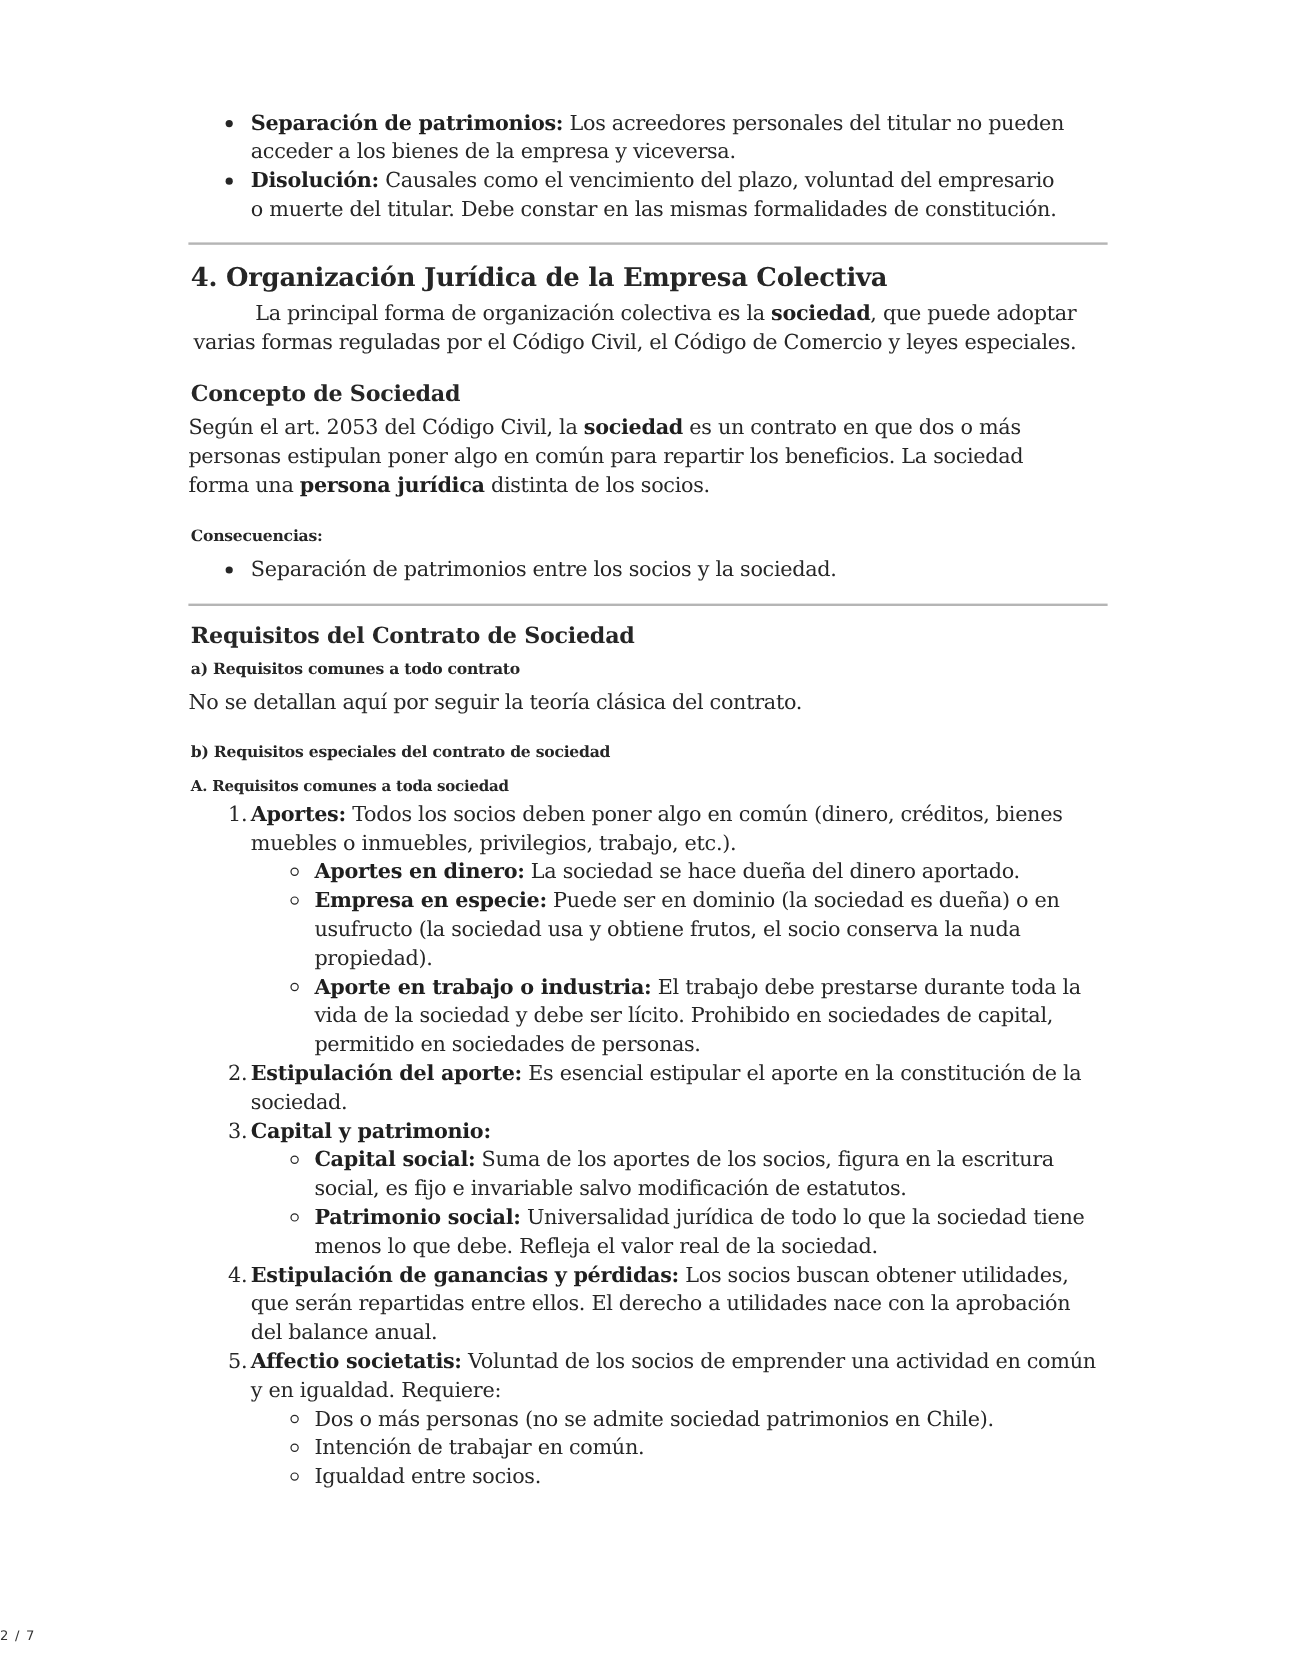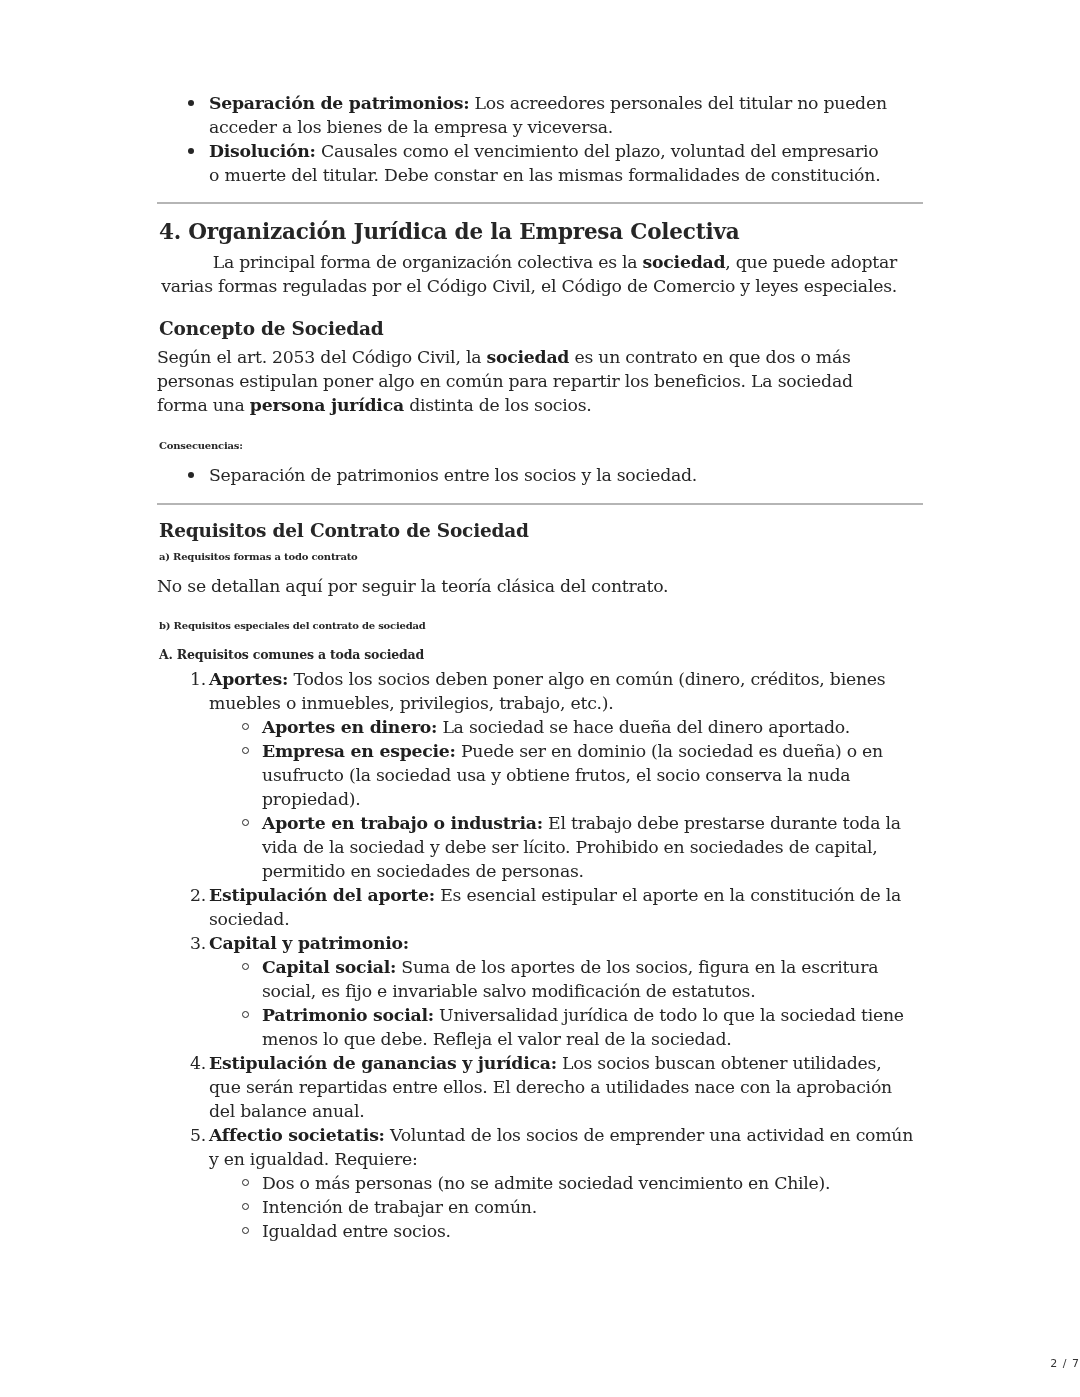--- a/index.html
+++ b/index.html
@@ -11,25 +11,25 @@
   .l1 { list-style:none; }
   .l1 > li { position:relative; padding-left:52px; }
   .l1.disc > li::before { content:""; position:absolute; left:31px; top:9px; width:6px; height:6px; border-radius:50%; background:#262626; }
   .l1.num > li .num { position:absolute; left:33px; width:19px; text-align:left; }
   .l2 { list-style:none; }
   .l2 > li { position:relative; padding-left:53px; }
   .l2 > li::before { content:""; position:absolute; left:33px; top:8px; width:5px; height:5px; border:1.4px solid #262626; border-radius:50%; }
   hr.rule { border:0; height:2px; background:#b5b5b5; margin:0; position:absolute; left:0; width:766px; }
   h2 { margin:0; font-size:21.5px; font-weight:bold; position:absolute; left:2px; letter-spacing:-0.2px; }
   h3 { margin:0; font-size:18.5px; font-weight:bold; position:absolute; left:2px; letter-spacing:-0.2px; }
-  h5 { margin:0; font-size:10px; font-weight:bold; position:absolute; left:2px; letter-spacing:-0.2px; }
+  h5 { margin:0; font-size:13px; font-weight:bold; position:absolute; left:2px; letter-spacing:-0.2px; }
   h6 { margin:0; font-size:12.5px; font-weight:bold; position:absolute; left:2px; letter-spacing:-0.2px;text-align:center; }
   .abs { position:absolute; left:0; width:766px; }
   b { font-weight:bold; color:#1f1f1f; }
-  .footer { position:absolute; top:1357px; left:0; width:1080px; text-align:right; font-family:"DejaVu Sans", sans-serif; font-size:11px; color:#333; letter-spacing:1px; }
+  .footer { position:absolute; top:1357px; left:0; width:1080px; text-align:left; font-family:"DejaVu Sans", sans-serif; font-size:11px; color:#333; letter-spacing:1px; }
 </style>
 </head>
 <body>
 
 <div class="page">
 
   <ul class="l1 disc txt abs" style="top:3px;width:730px;">
     <li><b>Separación de patrimonios:</b><span> Los acreedores personales del titular no pueden acceder a los bienes de la empresa y viceversa.</span></li>
     <li><b>Disolución:</b><span> Causales como el vencimiento del plazo, voluntad del empresario o muerte del titular. Debe constar en las mismas formalidades de constitución.</span></li>
   </ul>
@@ -43,21 +43,21 @@
   <p class="txt abs" style="top:257px;margin:0;width:740px;"><span>Según el art. 2053 del Código Civil, la </span><b>sociedad</b><span> es un contrato en que dos o más personas estipulan poner algo en común para repartir los beneficios. La sociedad forma una </span><b>persona jurídica</b><span> distinta de los socios.</span></p>
 
   <h5 style="top:352px;">Consecuencias:</h5>
   <ul class="l1 disc txt abs" style="top:375px;">
     <li>Separación de patrimonios entre los socios y la sociedad.</li>
   </ul>
 
   <hr class="rule" style="top:415px;">
 
   <h3 style="top:432px;">Requisitos del Contrato de Sociedad</h3>
-  <h5 style="top:463px;">a) Requisitos formas a todo contrato</h5>
+  <h5 style="top:463px;">a) Requisitos comunes a todo contrato</h5>
   <p class="txt abs" style="top:486px;margin:0;">No se detallan aquí por seguir la teoría clásica del contrato.</p>
 
   <h5 style="top:532px;">b) Requisitos especiales del contrato de sociedad</h5>
   <h6 style="top:559px;">A. Requisitos comunes a toda sociedad</h6>
 
   <ol class="l1 num txt abs" style="top:579px;width:760px;">
     <li>
       <span class="num">1.</span><b>Aportes:</b><span> Todos los socios deben poner algo en común (dinero, créditos, bienes muebles o inmuebles, privilegios, trabajo, etc.).</span>
       <ul class="l2">
         <li><b>Aportes en dinero:</b><span> La sociedad se hace dueña del dinero aportado.</span></li>
@@ -69,26 +69,26 @@
       <span class="num">2.</span><b>Estipulación del aporte:</b><span> Es esencial estipular el aporte en la constitución de la sociedad.</span>
     </li>
     <li>
       <span class="num">3.</span><b>Capital y patrimonio:</b><span></span>
       <ul class="l2">
         <li><b>Capital social:</b><span> Suma de los aportes de los socios, figura en la escritura social, es fijo e invariable salvo modificación de estatutos.</span></li>
         <li><b>Patrimonio social:</b><span> Universalidad jurídica de todo lo que la sociedad tiene menos lo que debe. Refleja el valor real de la sociedad.</span></li>
       </ul>
     </li>
     <li>
-      <span class="num">4.</span><b>Estipulación de ganancias y jurídica:</b><span> Los socios buscan obtener utilidades, que serán repartidas entre ellos. El derecho a utilidades nace con la aprobación del balance anual.</span>
+      <span class="num">4.</span><b>Estipulación de ganancias y pérdidas:</b><span> Los socios buscan obtener utilidades, que serán repartidas entre ellos. El derecho a utilidades nace con la aprobación del balance anual.</span>
     </li>
     <li>
       <span class="num">5.</span><b>Affectio societatis:</b><span> Voluntad de los socios de emprender una actividad en común y en igualdad. Requiere:</span>
       <ul class="l2">
-        <li>Dos o más personas (no se admite sociedad vencimiento en Chile).</li>
+        <li>Dos o más personas (no se admite sociedad patrimonios en Chile).</li>
         <li>Intención de trabajar en común.</li>
         <li>Igualdad entre socios.</li>
       </ul>
     </li>
   </ol>
 </div>
 
 <div class="footer">2 / 7</div>
 
 </body></html>

